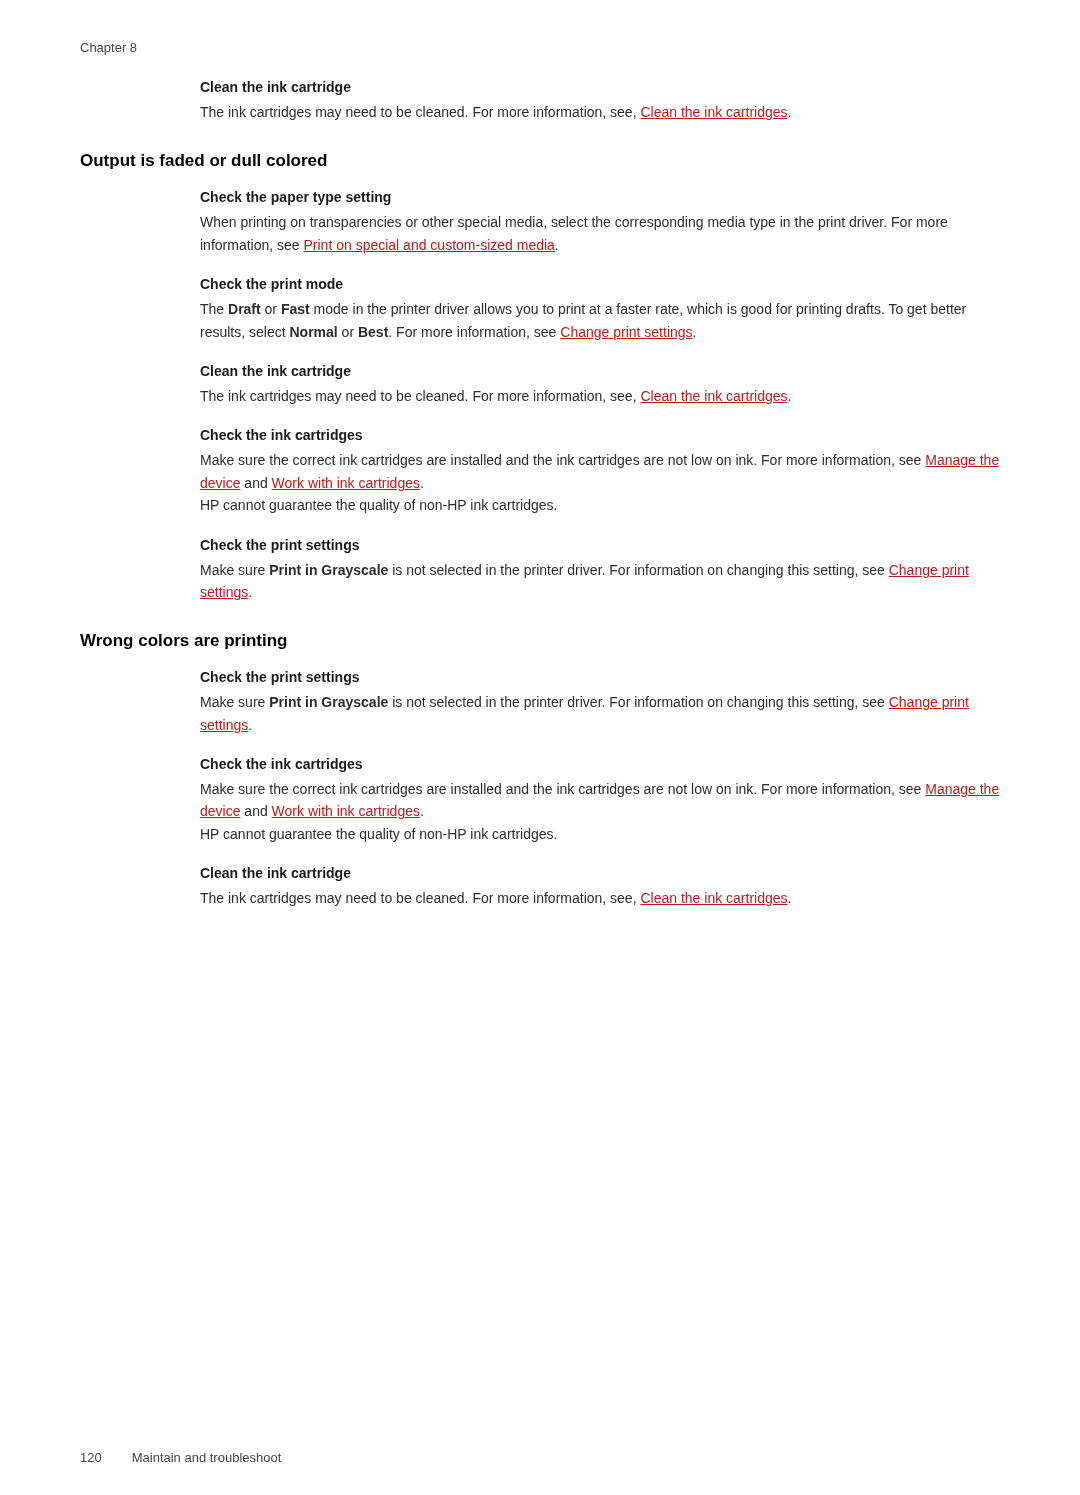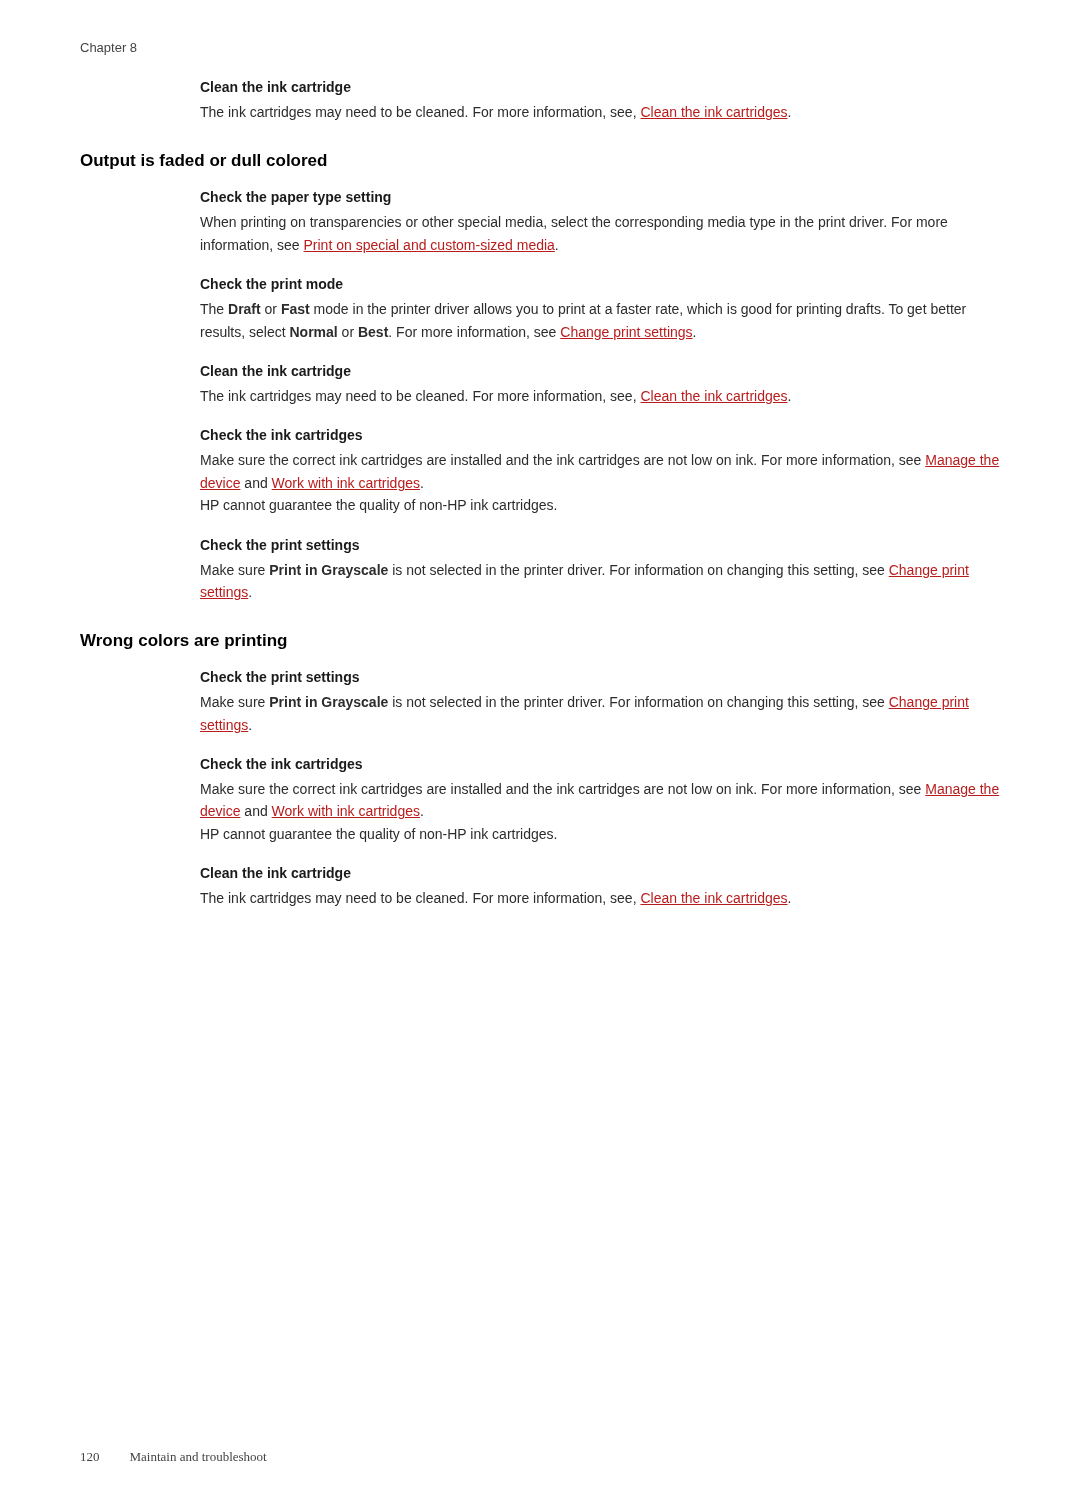--- a/index.html
+++ b/index.html
@@ -60,21 +60,20 @@
     }
 
     .footer {
       position: absolute;
       bottom: 30px;
       left: 80px;
       font-size: 13px;
       color: #444;
       display: flex;
       gap: 30px;
-      font-family: Liberation Serif, serif;
     }
   </style>
 </head>
 <body>
 
 <div class="page">
 
   <div class="chapter-label">Chapter 8</div>
 
   <div class="subsection">

